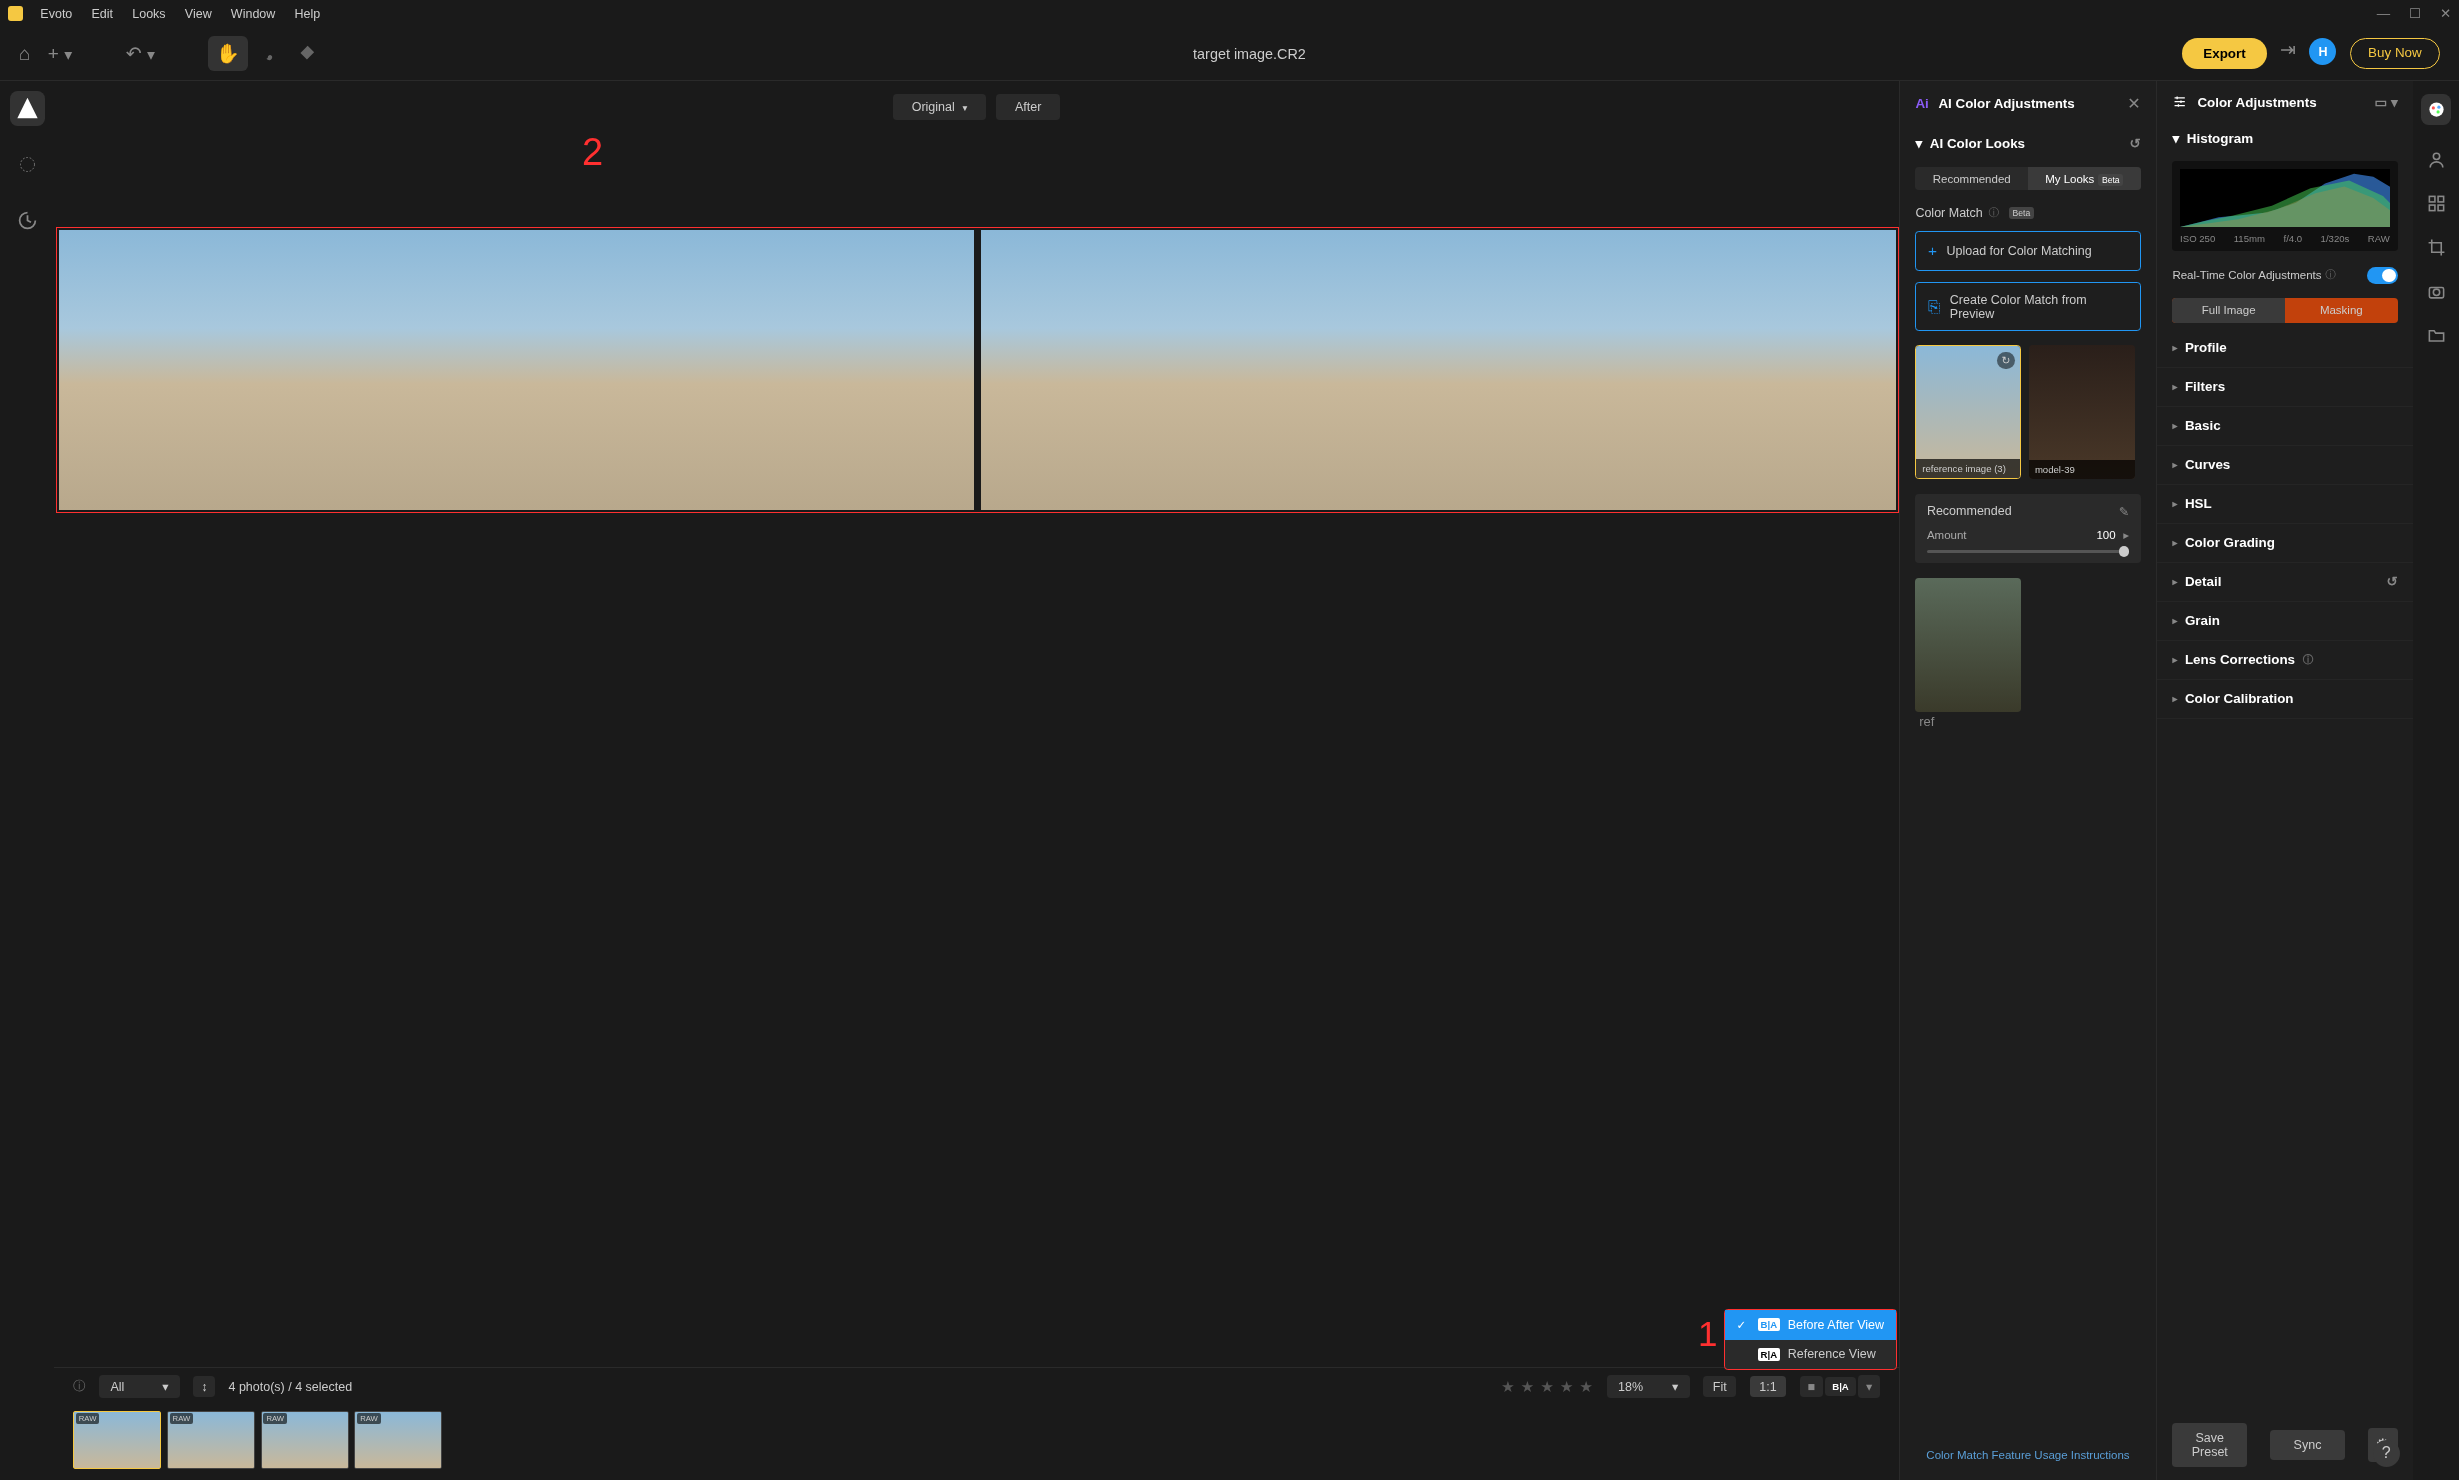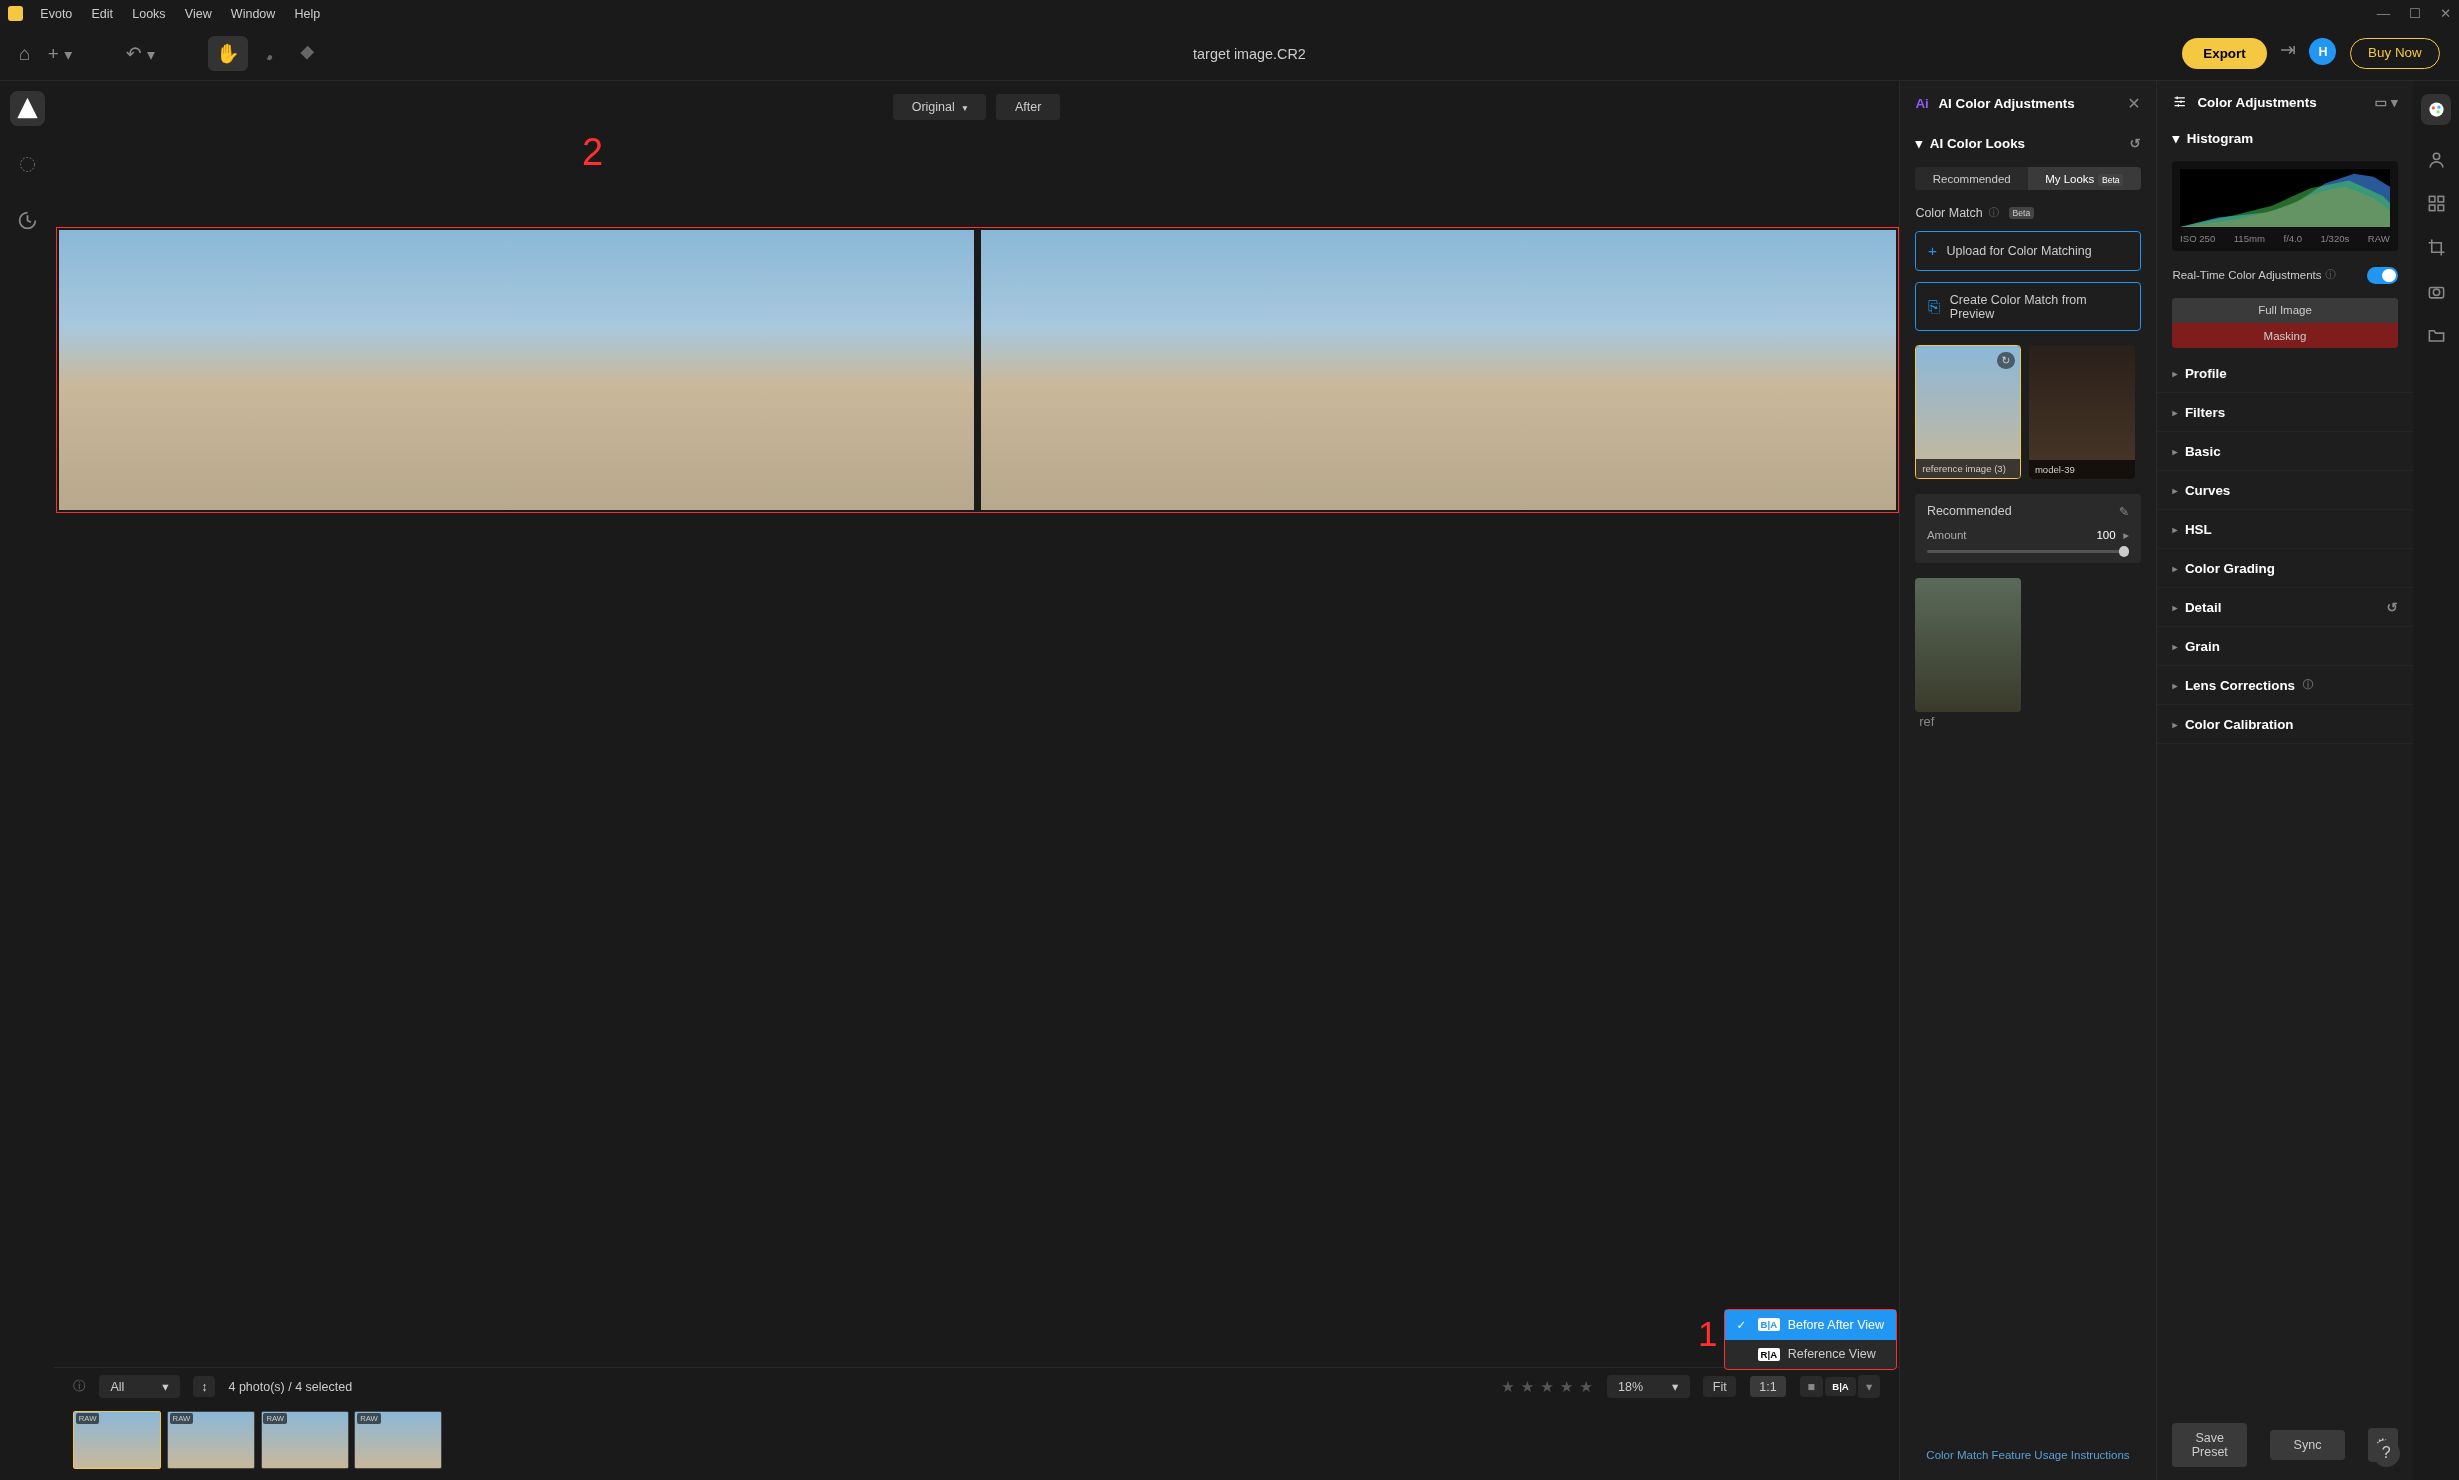--- a/index.html
+++ b/index.html
@@ -107,21 +107,21 @@
 .right-panel { width: 257px; background: #1e1e1e; border-left: 1px solid #2a2a2a; display: flex; flex-direction: column; overflow-y: auto; }
 .rp-header { display: flex; align-items: center; padding: 13.4px 15.4px; gap: 9.6px; font-size: 13.4px; font-weight: 600; color: #fff; }
 .rp-header .layout-icon { margin-left: auto; color: #888; cursor: pointer; }
 .histogram { margin: 7.7px 15.4px; background: #111; border-radius: 3.8px; padding: 7.7px; }
 .histo-canvas { width: 100%; height: 58px; background: #000; position: relative; overflow: hidden; }
 .histo-shape { position: absolute; bottom: 0; left: 0; right: 0; height: 100%; }
 .histo-meta { display: flex; justify-content: space-between; font-size: 9.6px; color: #888; margin-top: 5.8px; }
 .rt-row { display: flex; align-items: center; padding: 7.7px 15.4px; font-size: 11.5px; color: #ccc; }
 .toggle { margin-left: auto; width: 31px; height: 17.3px; background: #2196f3; border-radius: 9.6px; position: relative; cursor: pointer; }
 .toggle .knob { position: absolute; right: 1.9px; top: 1.9px; width: 13.4px; height: 13.4px; background: #fff; border-radius: 50%; }
-.img-mask-tabs { display: flex; margin: 5.8px 15.4px; background: #7f1d1d; border-radius: 3.8px; overflow: hidden; flex-direction: column; }
+.img-mask-tabs { display: flex; margin: 5.8px 15.4px; background: #c2410c; border-radius: 3.8px; overflow: hidden; }
 .img-mask-tabs .imt { flex: 1; text-align: center; padding: 6.7px; font-size: 11.5px; cursor: pointer; }
 .img-mask-tabs .imt.active { background: #3a3a3a; }
 .accordion { padding: 11.5px 15.4px; display: flex; align-items: center; gap: 7.7px; font-size: 13.4px; font-weight: 600; color: #fff; cursor: pointer; border-bottom: 1px solid #252525; }
 .accordion .chev { font-size: 9.6px; color: #888; }
 .accordion .info { font-size: 10.6px; color: #666; }
 .accordion .reset-ic { margin-left: auto; color: #888; }
 .rp-footer { margin-top: auto; padding: 13.4px 15.4px; display: flex; gap: 23px; align-items: center; }
 .rp-btn { flex: 1; background: #3a3a3a; padding: 7.7px; border-radius: 3.8px; text-align: center; font-size: 12.5px; cursor: pointer; }
 .rp-gear { background: #3a3a3a; padding: 7.7px; border-radius: 3.8px; cursor: pointer; }
 .help-fab { position: absolute; bottom: 13.4px; right: 13.4px; width: 27px; height: 27px; background: #3a3a3a; border-radius: 50%; display: flex; align-items: center; justify-content: center; cursor: pointer; color: #ccc; }

